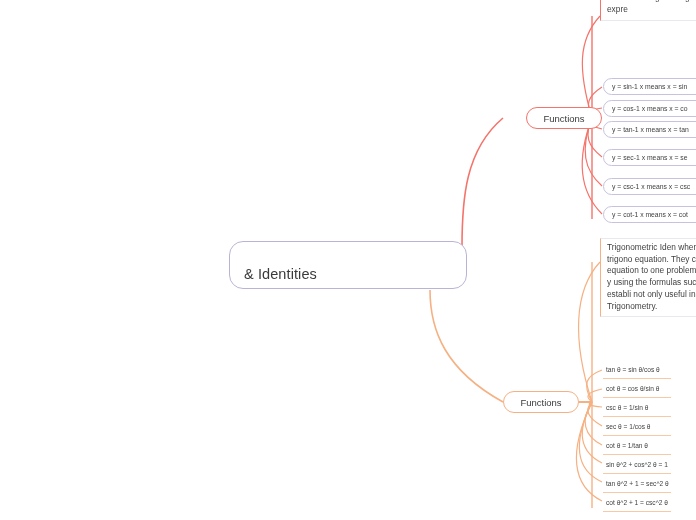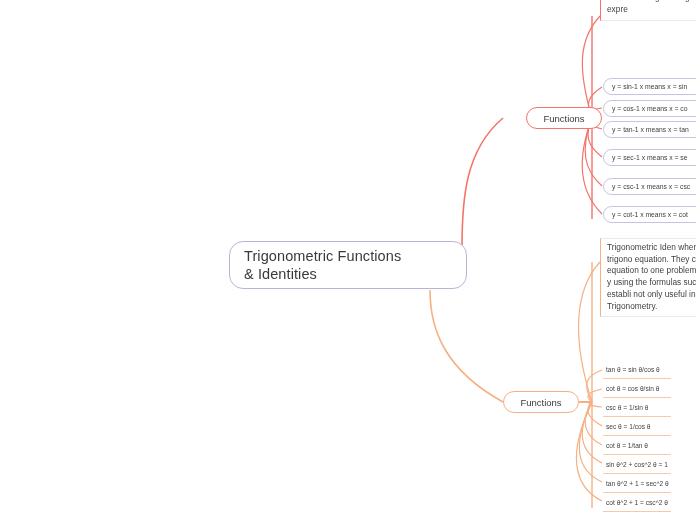--- a/index.html
+++ b/index.html
@@ -185,21 +185,21 @@
     <path d="M 592 402 C 586 404 590 406 602 407" fill="none" stroke="#f5b183" stroke-width="1.2"></path>
     <path d="M 592 402 C 584 410 588 418 602 426" fill="none" stroke="#f5b183" stroke-width="1.2"></path>
     <path d="M 592 402 C 580 420 584 436 602 445" fill="none" stroke="#f5b183" stroke-width="1.2"></path>
     <path d="M 592 402 C 576 432 580 452 602 463" fill="none" stroke="#f5b183" stroke-width="1.2"></path>
     <path d="M 592 402 C 572 444 576 470 602 482" fill="none" stroke="#f5b183" stroke-width="1.2"></path>
     <path d="M 592 402 C 568 452 572 486 602 501" fill="none" stroke="#f5b183" stroke-width="1.2"></path>
   </svg>
 
   <div class="central-node">
     <div class="label">
-      <span>Trigonometric Functions</span><br>
+      <br>
       <span>&amp; Identities</span>
     </div>
   </div>
 
   <div class="branch-node branch-functions">
     <span>Functions</span>
   </div>
   <div class="branch-node branch-identities">
     <span>Functions</span>
   </div>

